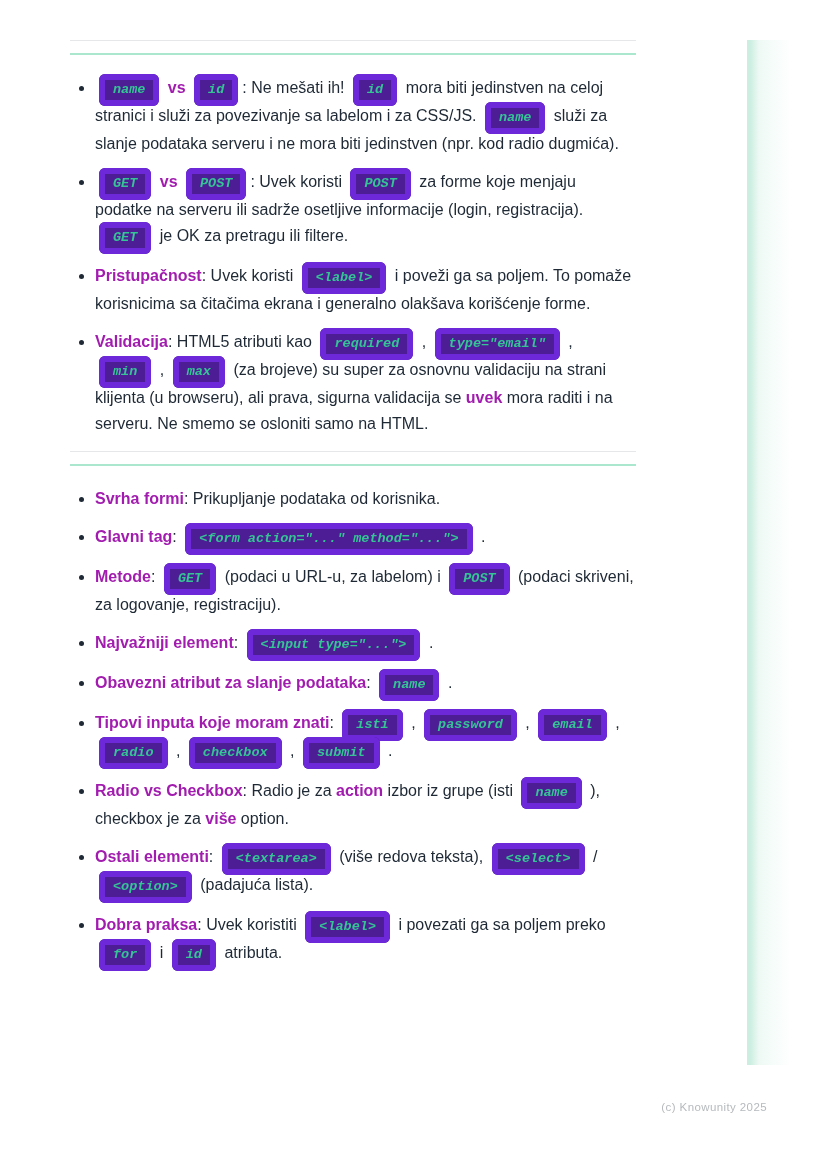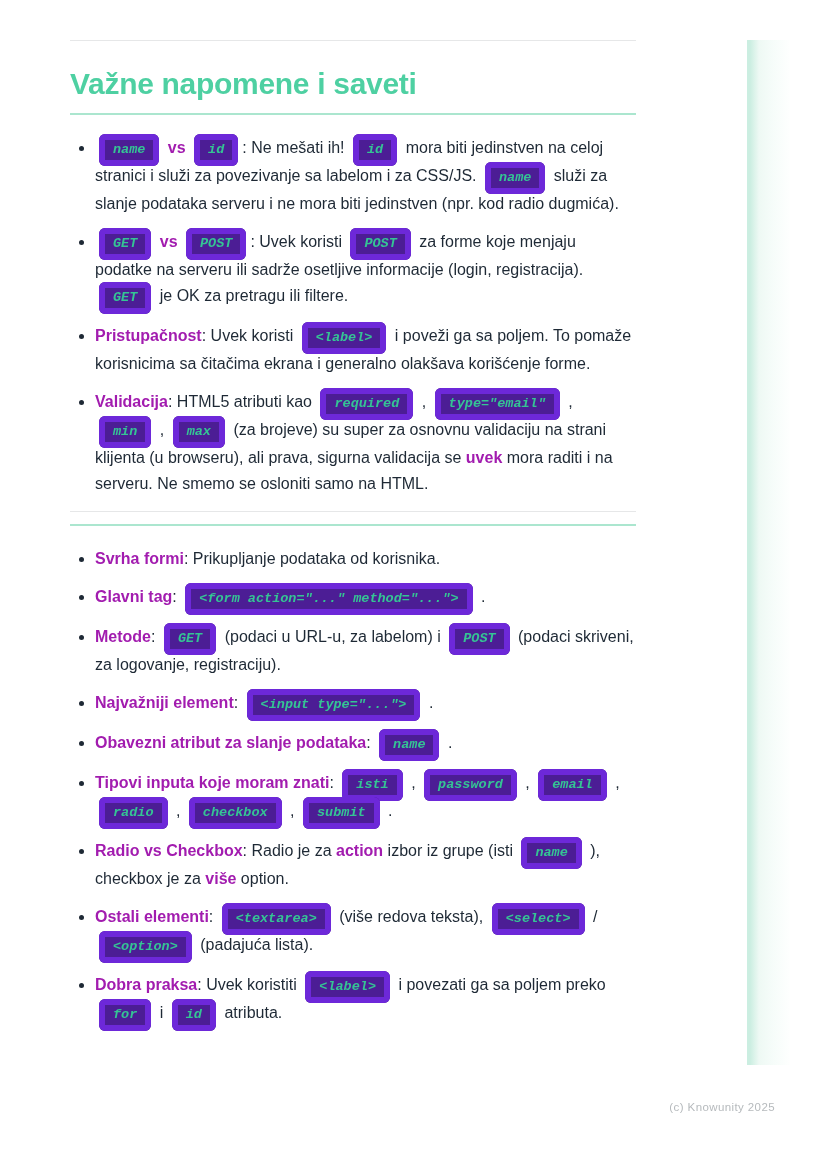--- a/index.html
+++ b/index.html
@@ -32,36 +32,35 @@
     border:6px solid #6d28d9;border-radius:6px;
     padding:2px 8px 3px;margin:0 4px;
     white-space:nowrap;
     font-style:italic;
   }
   .edge-accent{
     position:absolute;left:747px;top:40px;width:43px;height:1025px;
     background:linear-gradient(90deg,#cbeee1 0px,#cbeee1 3px,#eef9f4 12px,#f5fcf9 24px,#fefffe 43px);
   }
   .footer{
-    position:absolute;right:53px;top:1101px;
+    position:absolute;right:61px;top:1101px;
     font-size:11.5px;color:#b6babd;letter-spacing:0.4px;
   }
 </style>
 </head>
 <body>
 
 <div class="page">
 
   <div class="edge-accent"></div>
 
   <div class="content">
 
     <hr class="top-rule">
 
-    <h1 class="section-title">Važne napomene i saveti</h1>
     <hr class="title-rule">
 
     <ul class="notes">
         <li><code class="badge">name</code><strong> vs </strong><code class="badge">id</code><span>: Ne mešati ih! </span><code class="badge">id</code><span> mora biti jedinstven na celoj stranici i služi za povezivanje sa labelom i za CSS/JS. </span><code class="badge">name</code><span> služi za slanje podataka serveru i ne mora biti jedinstven (npr. kod radio dugmića).</span></li>
         <li><code class="badge">GET</code><strong> vs </strong><code class="badge">POST</code><span>: Uvek koristi </span><code class="badge">POST</code><span> za forme koje menjaju podatke na serveru ili sadrže osetljive informacije (login, registracija). </span><code class="badge">GET</code><span> je OK za pretragu ili filtere.</span></li>
         <li><strong>Pristupačnost</strong><span>: Uvek koristi </span><code class="badge">&lt;label&gt;</code><span> i poveži ga sa poljem. To pomaže korisnicima sa čitačima ekrana i generalno olakšava korišćenje forme.</span></li>
         <li><strong>Validacija</strong><span>: HTML5 atributi kao </span><code class="badge">required</code><span> , </span><code class="badge">type="email"</code><span> , </span><code class="badge">min</code><span> , </span><code class="badge">max</code><span> (za brojeve) su super za osnovnu validaciju na strani klijenta (u browseru), ali prava, sigurna validacija se </span><strong>uvek</strong><span> mora raditi i na serveru. Ne smemo se osloniti samo na HTML.</span></li>
       </ul>
 
     <hr class="section-rule">

